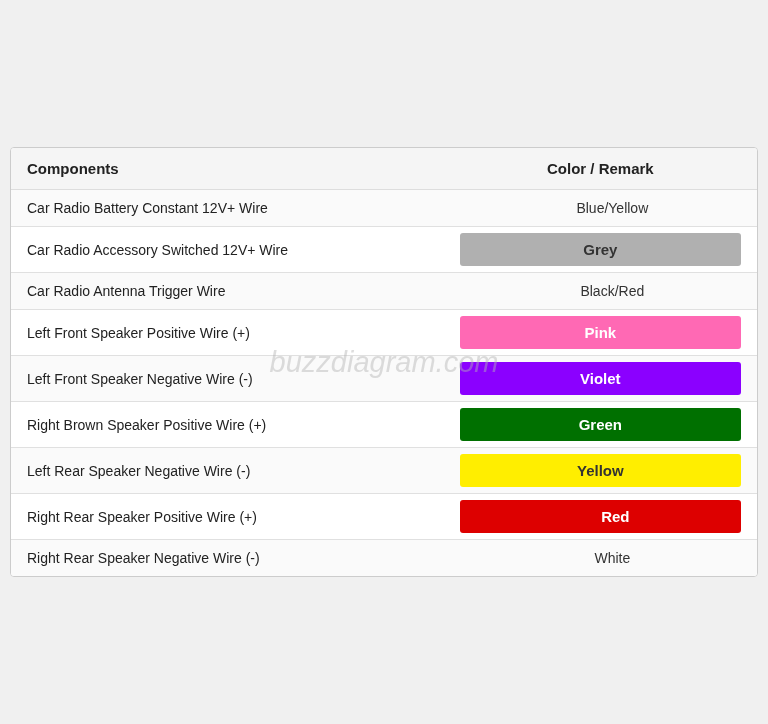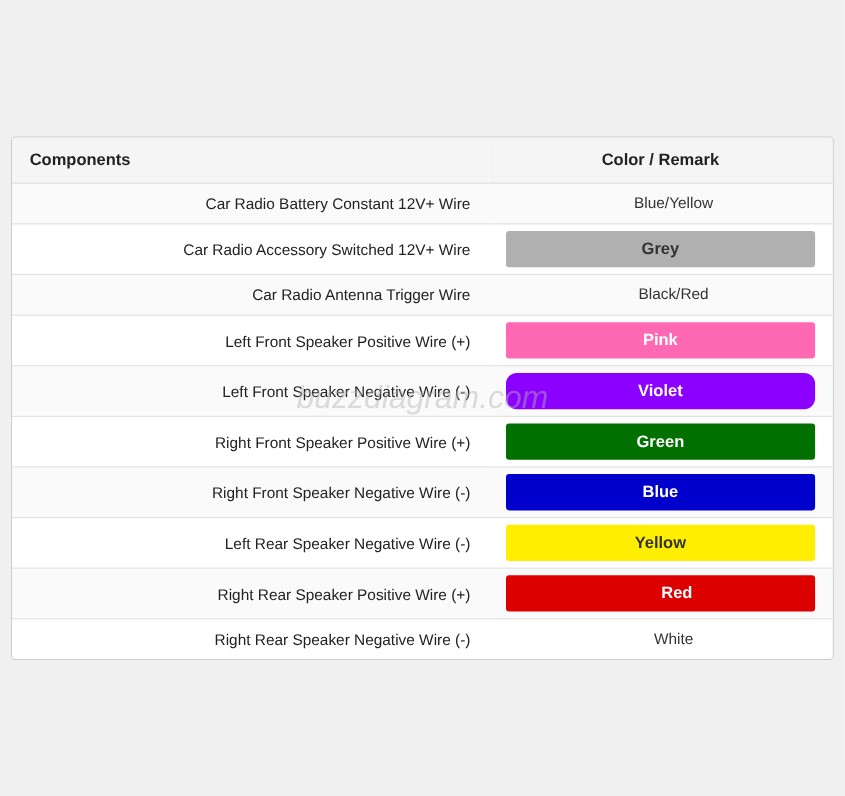--- a/index.html
+++ b/index.html
@@ -76,21 +76,20 @@
 
     tbody tr:nth-child(even) {
       background: #ffffff;
     }
 
     td.component-cell {
       padding: 10px 16px;
       font-size: 14px;
       color: #222;
       width: 58%;
-      text-align: right;
     }
 
     td.color-cell {
       padding: 6px 16px;
       width: 42%;
       text-align: center;
       vertical-align: middle;
     }
 
     .color-badge {
@@ -135,29 +134,25 @@
         <tr>
           <td class="component-cell">Car Radio Antenna Trigger Wire</td>
           <td class="color-cell"><span class="color-plain">Black/Red</span></td>
         </tr>
         <tr>
           <td class="component-cell">Left Front Speaker Positive Wire (+)</td>
           <td class="color-cell"><span class="color-badge" style="background-color: rgb(255, 105, 180); color: rgb(255, 255, 255);">Pink</span></td>
         </tr>
         <tr>
           <td class="component-cell">Left Front Speaker Negative Wire (-)</td>
-          <td class="color-cell"><span class="color-badge" style="background-color: rgb(139, 0, 255); color: rgb(255, 255, 255); border-radius: 10px;">Violet</span></td>
+          <td class="color-cell"><span class="color-badge" style="background-color: rgb(139, 0, 255); color: rgb(255, 255, 255);">Violet</span></td>
         </tr>
         <tr>
-          <td class="component-cell">Right Front Speaker Positive Wire (+)</td>
+          <td class="component-cell">Right Brown Speaker Positive Wire (+)</td>
           <td class="color-cell"><span class="color-badge" style="background-color: rgb(0, 112, 0); color: rgb(255, 255, 255);">Green</span></td>
-        </tr>
-        <tr>
-          <td class="component-cell">Right Front Speaker Negative Wire (-)</td>
-          <td class="color-cell"><span class="color-badge" style="background-color: rgb(0, 0, 204); color: rgb(255, 255, 255);">Blue</span></td>
         </tr>
         <tr>
           <td class="component-cell">Left Rear Speaker Negative Wire (-)</td>
           <td class="color-cell"><span class="color-badge" style="background-color: rgb(255, 238, 0); color: rgb(51, 51, 51);">Yellow</span></td>
         </tr>
         <tr>
           <td class="component-cell">Right Rear Speaker Positive Wire (+)</td>
           <td class="color-cell"><span class="color-badge" style="background-color: rgb(221, 0, 0); color: rgb(255, 255, 255); padding-left: 30px;">Red</span></td>
         </tr>
         <tr>

